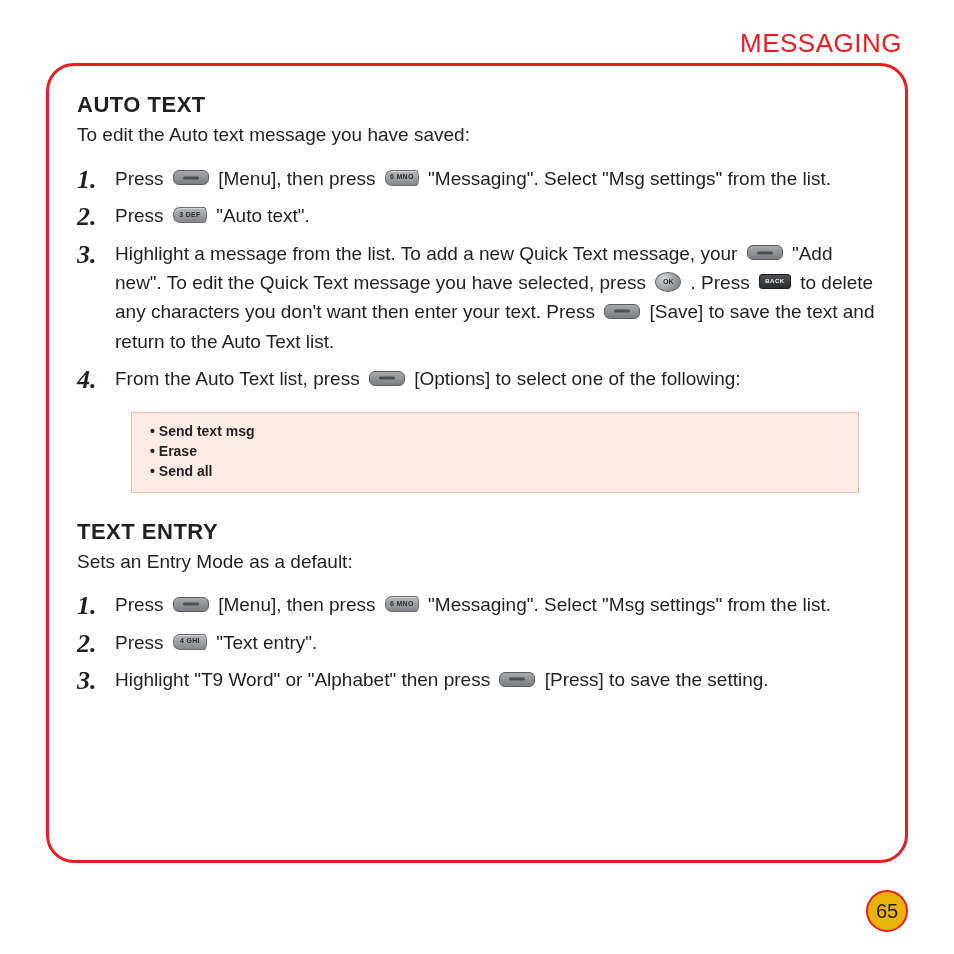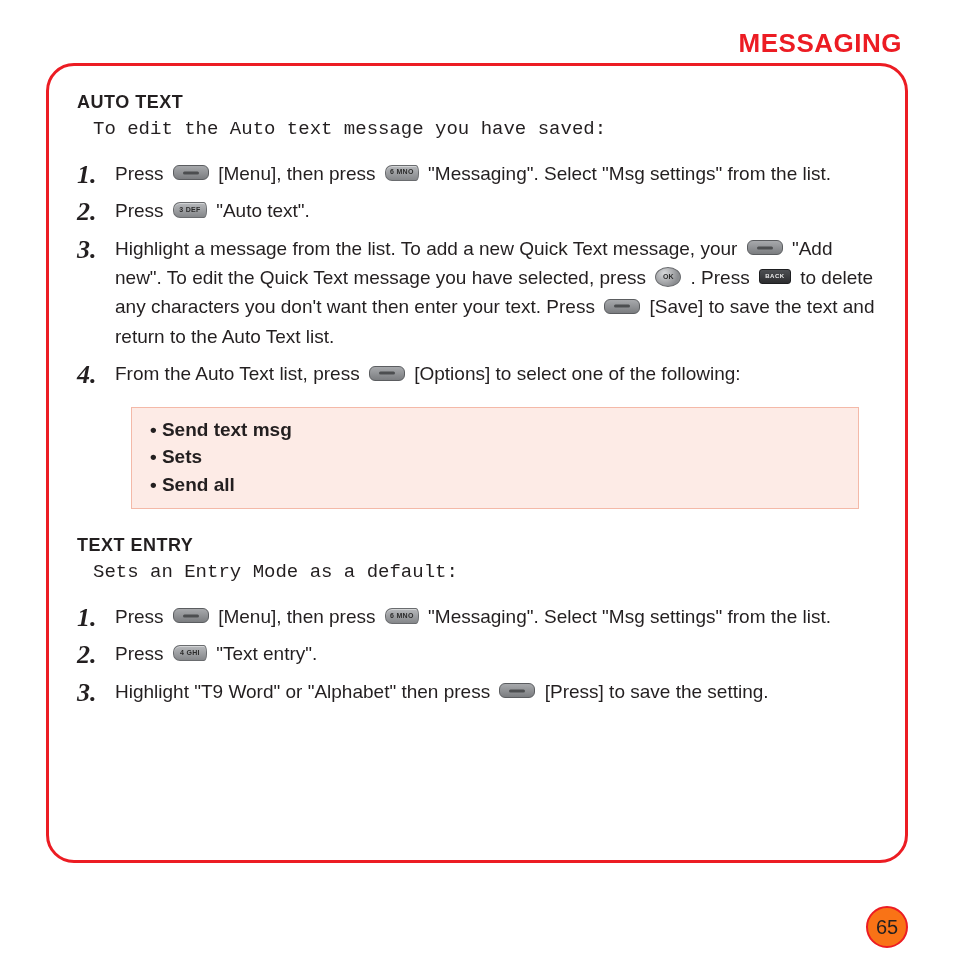--- a/index.html
+++ b/index.html
@@ -20,45 +20,44 @@
     box-sizing:border-box;
   }
   .page{
     position:absolute;inset:0;
     padding:28px 46px 60px 46px;
     box-sizing:border-box;
   }
   .chapter-title{
     text-align:right;
     color:var(--red);
-    font-weight:700;
+    font-weight:400;
     font-size:26px;
     letter-spacing:.5px;
     margin:0 6px 4px 0;
     font-stretch:condensed;
   }
   .frame{
     border:3px solid var(--red);
     border-radius:28px;
     padding:22px 28px 28px 28px;
     min-height:800px;
     box-sizing:border-box;
   }
   .section-title{
     font-weight:800;
-    font-size:18px;
+    font-size:22px;
     letter-spacing:.5px;
     margin:4px 0 4px 0;
     font-stretch:condensed;
   }
   .intro{
     font-size:19px;
-    margin:2px 0 12px 16px;
+    margin:2px 0 12px 0;
     line-height:1.35;
-    font-family:Liberation Mono, monospace;
   }
   ol.steps{
     list-style:none;
     margin:0 0 14px 0;
     padding:0;
     counter-reset:step;
   }
   ol.steps>li{
     counter-increment:step;
     position:relative;
@@ -74,21 +73,21 @@
     font-weight:700;
     font-style:italic;
     font-size:26px;
     color:var(--text);
   }
   .options-box{
     margin:10px 0 26px 54px;
     background:var(--box-bg);
     border:1px solid var(--box-border);
     padding:8px 18px 10px 18px;
-    font-size:19px;
+    font-size:14px;
     line-height:1.45;
     width:calc(100% - 72px);
     box-sizing:border-box;
   }
   .options-box .opt{font-weight:700;}
   
   .key{
     display:inline-block;
     vertical-align:middle;
     margin:0 4px;
@@ -127,27 +126,27 @@
   .key-back{
     width:30px;height:13px;
     background:linear-gradient(#4d4f52,#2c2d2f);
     border:1px solid #1d1e20;border-radius:3px;
     color:#eee;font-size:6px;font-weight:700;
     display:inline-flex;align-items:center;justify-content:center;
     letter-spacing:.5px;
   }
   .page-num{
     position:absolute;
-    right:46px;bottom:6px;
+    right:46px;bottom:22px;
     width:38px;height:38px;
     border:2px solid var(--red);
     border-radius:50%;
     display:flex;align-items:center;justify-content:center;
     font-size:20px;color:var(--text);
-    background:#f97316;
+    background:#eab308;
   }
 </style>
 </head>
 <body>
 
 <div class="page">
   <div class="chapter-title">MESSAGING</div>
 
   <div class="frame">
 
@@ -180,21 +179,21 @@
       </li>
       <li>
         <span>From the Auto Text list, press </span>
         <span class="key key-soft"></span>
         <span> [Options] to select one of the following:</span>
       </li>
     </ol>
 
     <div class="options-box">
       <div class="opt">• Send text msg</div>
-      <div class="opt">• Sets</div>
+      <div class="opt">• Erase</div>
       <div class="opt">• Send all</div>
     </div>
 
     <div class="section-title">TEXT ENTRY</div>
     <div class="intro">Sets an Entry Mode as a default:</div>
 
     <ol class="steps">
       <li>
         <span>Press </span>
         <span class="key key-soft"></span>

